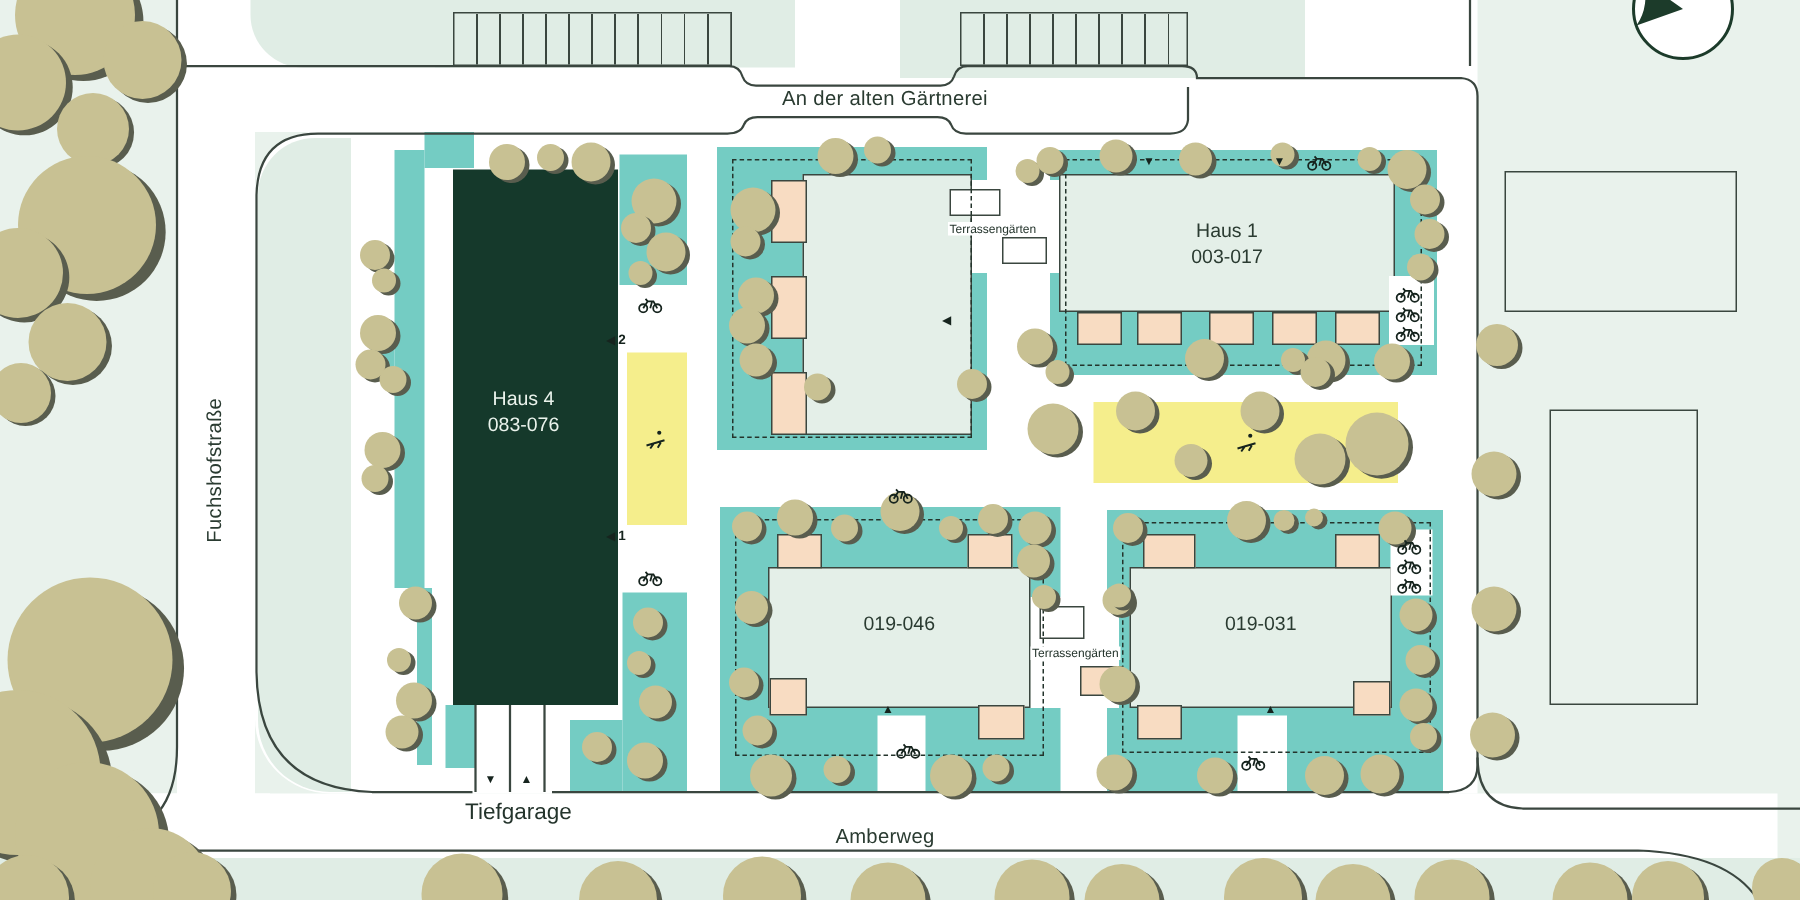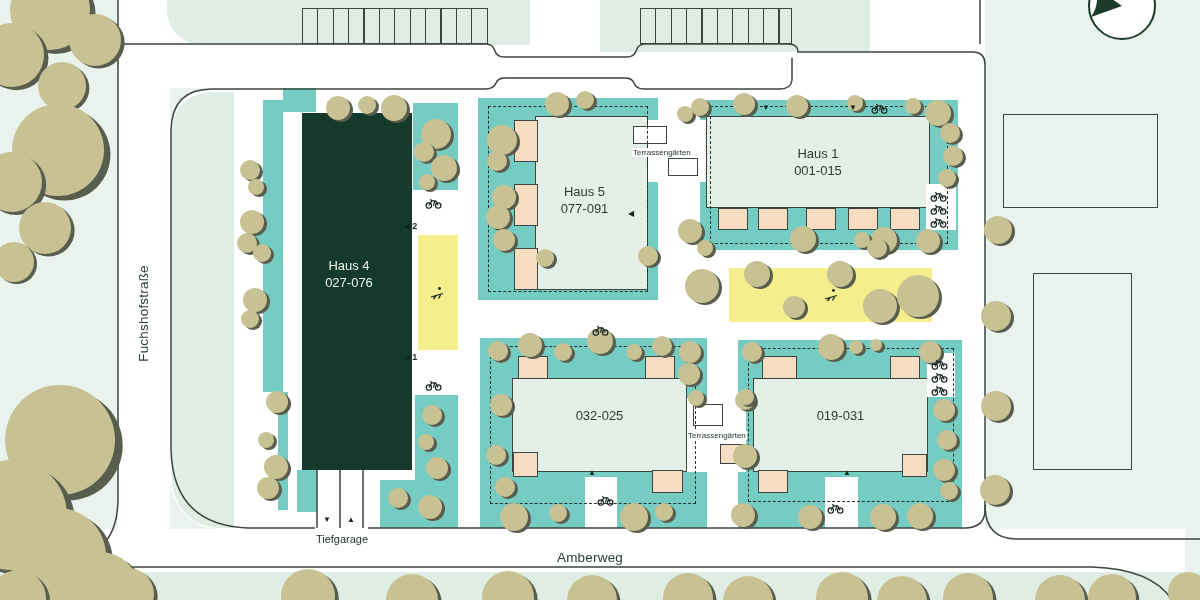--- a/index.html
+++ b/index.html
@@ -18,21 +18,21 @@
   .outline.pfill{background:#f8dcc2;}
   .dashed{border:1.6px dashed #24342c;box-sizing:border-box;}
   .stalls{background:repeating-linear-gradient(90deg,transparent 0 14.2px,#3a463f 14.2px 15.4px);
           border:1.2px solid #3a463f;box-sizing:border-box;background-clip:padding-box;}
   .tree{position:absolute;border-radius:50%;background:#c8c193;box-shadow:4px 3px 0 #595d4e;}
   .lbl{position:absolute;text-align:center;}
   .street-lbl{font-size:13.5px;font-weight:500;letter-spacing:.2px;color:#2a3b31;white-space:nowrap;}
   .house-lbl{font-size:13px;font-weight:500;line-height:1.3;color:#2a3b31;}
   .house-lbl.on-dark{color:#eaf3ec;}
   .tiny-lbl{font-size:8px;color:#24342c;white-space:nowrap;background:#fff;padding:0 1px;}
-  .garage-lbl{font-size:11px;color:#24342c;white-space:nowrap;}
+  .garage-lbl{font-size:15px;color:#24342c;white-space:nowrap;}
   .arrow{position:absolute;font-size:8px;color:#16241e;line-height:1;}
   .ent-num{font-size:9px;font-weight:700;margin-left:2px;}
   svg.lines{position:absolute;left:0;top:0;z-index:4;}
   .z1{z-index:1}.z2{z-index:2}.z3{z-index:3}.z4{z-index:4}.z5{z-index:5}.z6{z-index:6}
 </style>
 </head>
 <body>
 
 <div class="plan">
 
@@ -299,37 +299,34 @@
       <svg class="" width="16" height="14" viewBox="0 0 16 14" fill="none" stroke="#16241e" stroke-width="1.3" style="position: absolute; left: 429px; top: 286px; z-index: 7;">
     <circle cx="10.5" cy="2.5" r="1.4" fill="#16241e" stroke="none"></circle>
     <path d="M2 11 L14 7.5 M4.5 13 L7 9.5 M9.5 12.5 L11.5 9"></path>
   </svg>
       <svg class="" width="16" height="14" viewBox="0 0 16 14" fill="none" stroke="#16241e" stroke-width="1.3" style="position: absolute; left: 823px; top: 288px; z-index: 7;">
     <circle cx="10.5" cy="2.5" r="1.4" fill="#16241e" stroke="none"></circle>
     <path d="M2 11 L14 7.5 M4.5 13 L7 9.5 M9.5 12.5 L11.5 9"></path>
   </svg>
     </div>
 
+  <div class="lbl street-lbl z6" style="left:480px;top:58px;width:220px;">An der alten Gärtnerei</div>
   <div class="lbl street-lbl z6" style="left:68px;top:306px;width:150px;transform:rotate(-90deg);">Fuchshofstraße</div>
   <div class="lbl street-lbl z6" style="left:520px;top:550px;width:140px;">Amberweg</div>
 
   <div class="lbl house-lbl on-dark z6" style="left:302px;top:258px;width:94px;">
     <div>Haus 4</div>
-    <div>027-076</div>
-  </div>
-  <div class="lbl house-lbl z6" style="left:528px;top:184px;width:113px;">
-    <div>Haus 5</div>
-    <div>077-091</div>
+    <div>083-076</div>
   </div>
   <div class="lbl house-lbl z6" style="left:706px;top:146px;width:224px;">
     <div>Haus 1</div>
-    <div>001-015</div>
+    <div>003-017</div>
   </div>
   <div class="lbl house-lbl z6" style="left:512px;top:408px;width:175px;">
-    <div>032-025</div>
+    <div>019-046</div>
   </div>
   <div class="lbl house-lbl z6" style="left:753px;top:408px;width:175px;">
     <div>019-031</div>
   </div>
 
   <div class="lbl tiny-lbl z6" style="left:632px;top:148px;">Terrassengärten</div>
   <div class="lbl tiny-lbl z6" style="left:687px;top:431px;">Terrassengärten</div>
   <div class="lbl garage-lbl z6" style="left:310px;top:533px;width:64px;">Tiefgarage</div>
 
   <div class="arrow z6" style="left:323px;top:516px;">▼</div>

